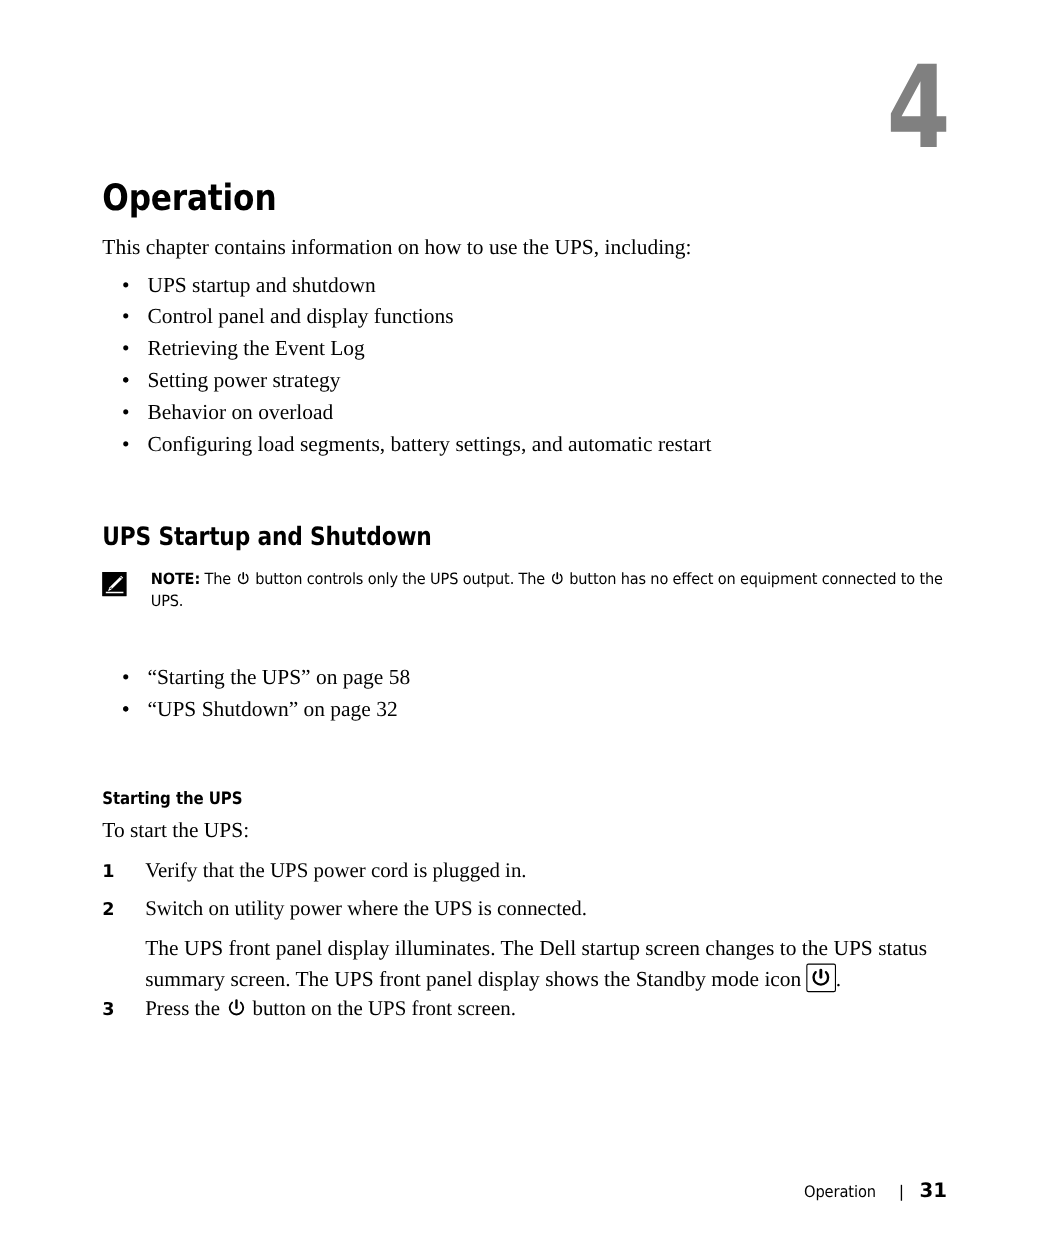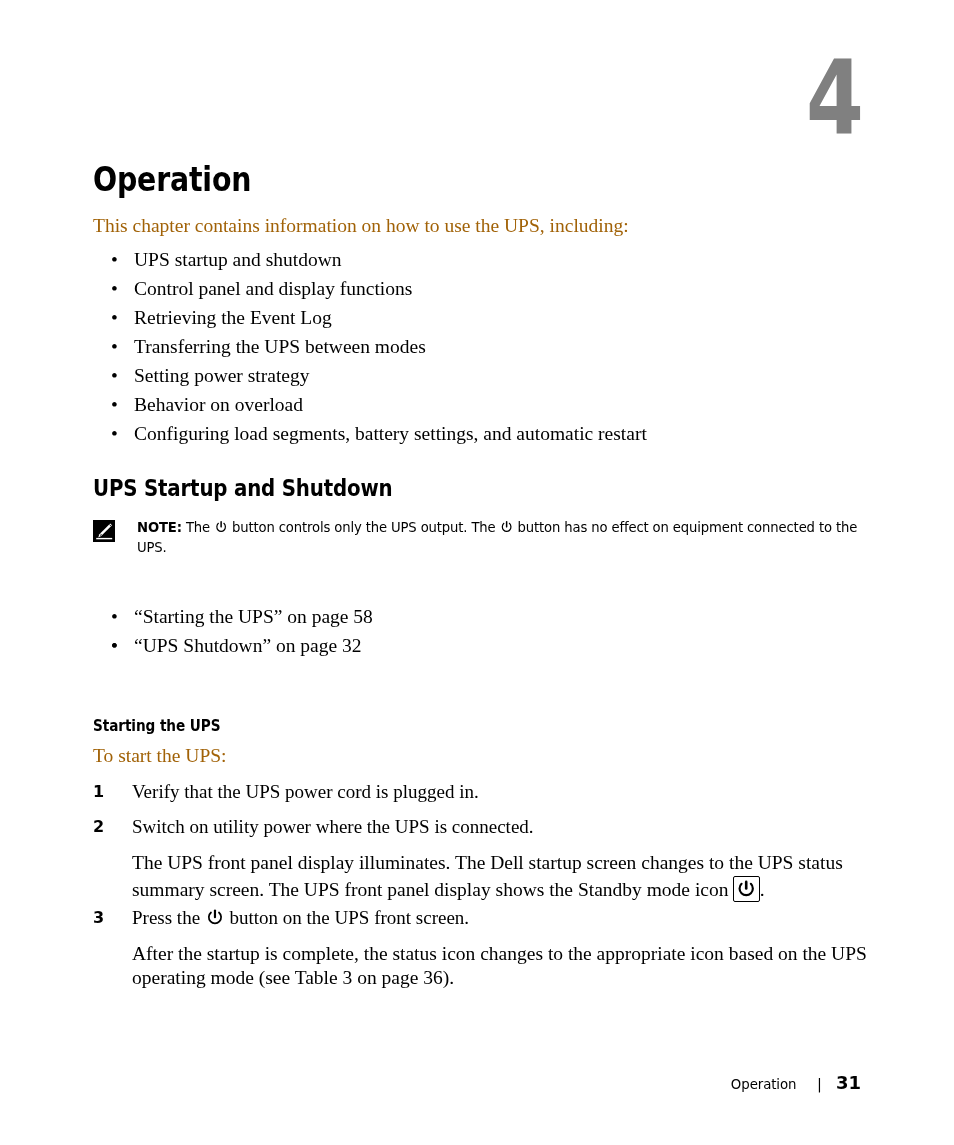--- a/index.html
+++ b/index.html
@@ -68,21 +68,21 @@
     transform-origin: left top;
     color: #000;
   }
 
   
   .body {
     position: absolute;
     font-family: "Liberation Serif", "DejaVu Serif", serif;
     font-size: 19.5px;
     line-height: 22px;
-    color: #a16207;
+    color: #000000;
   }
   .intro { left: 93px; }
 
   
   .bullet-list {
     position: absolute;
     left: 93px;
     margin: 0;
     padding: 0;
     list-style: none;
@@ -220,21 +220,21 @@
   <div class="chapter-num">4</div>
 
   <div class="h1">Operation</div>
 
   <div class="body intro" style="top:215px;">This chapter contains information on how to use the UPS, including:</div>
 
   <ul class="bullet-list" style="top:245px;">
     <li><span class="dot">•</span><span>UPS startup and shutdown</span></li>
     <li><span class="dot">•</span><span>Control panel and display functions</span></li>
     <li><span class="dot">•</span><span>Retrieving the Event Log</span></li>
-    <li><span class="dot">•</span><span>Transferring the UPS between modes</span></li>
+    <li><span class="dot">•</span></li>
     <li><span class="dot">•</span><span>Setting power strategy</span></li>
     <li><span class="dot">•</span><span>Behavior on overload</span></li>
     <li><span class="dot">•</span><span>Configuring load segments, battery settings, and automatic restart</span></li>
   </ul>
 
   <div class="h2" style="top:475px;">UPS Startup and Shutdown</div>
 
   <div class="note">
     <div class="note-icon">
       <svg viewBox="0 0 22 22" width="22" height="22" aria-hidden="true">
@@ -288,21 +288,20 @@
   <div class="step" style="top:906px;">
     <span class="step-num">3</span>
     <div class="step-body">
       <span>Press the </span><span class="pwr"><svg viewBox="0 0 24 24" aria-hidden="true">
             <path d="M12 3 L12 11" stroke="#000" stroke-width="2.6" stroke-linecap="round" fill="none"></path>
             <path d="M7.2 5.4 A7.4 7.4 0 1 0 16.8 5.4" stroke="#000" stroke-width="2.1" fill="none" stroke-linecap="round"></path>
           </svg></span><span> button on the UPS front screen.</span>
     </div>
   </div>
 
-  <div class="cont" style="top:942px; width:740px;">After the startup is complete, the status icon changes to the appropriate icon based on the UPS operating mode (see Table 3 on page 36).</div>
 
   <div class="footer">
     <span class="footer-chapter">Operation</span>
     <span class="footer-sep">|</span>
     <span class="footer-page">31</span>
   </div>
 
 </div>
 
 </body></html>

